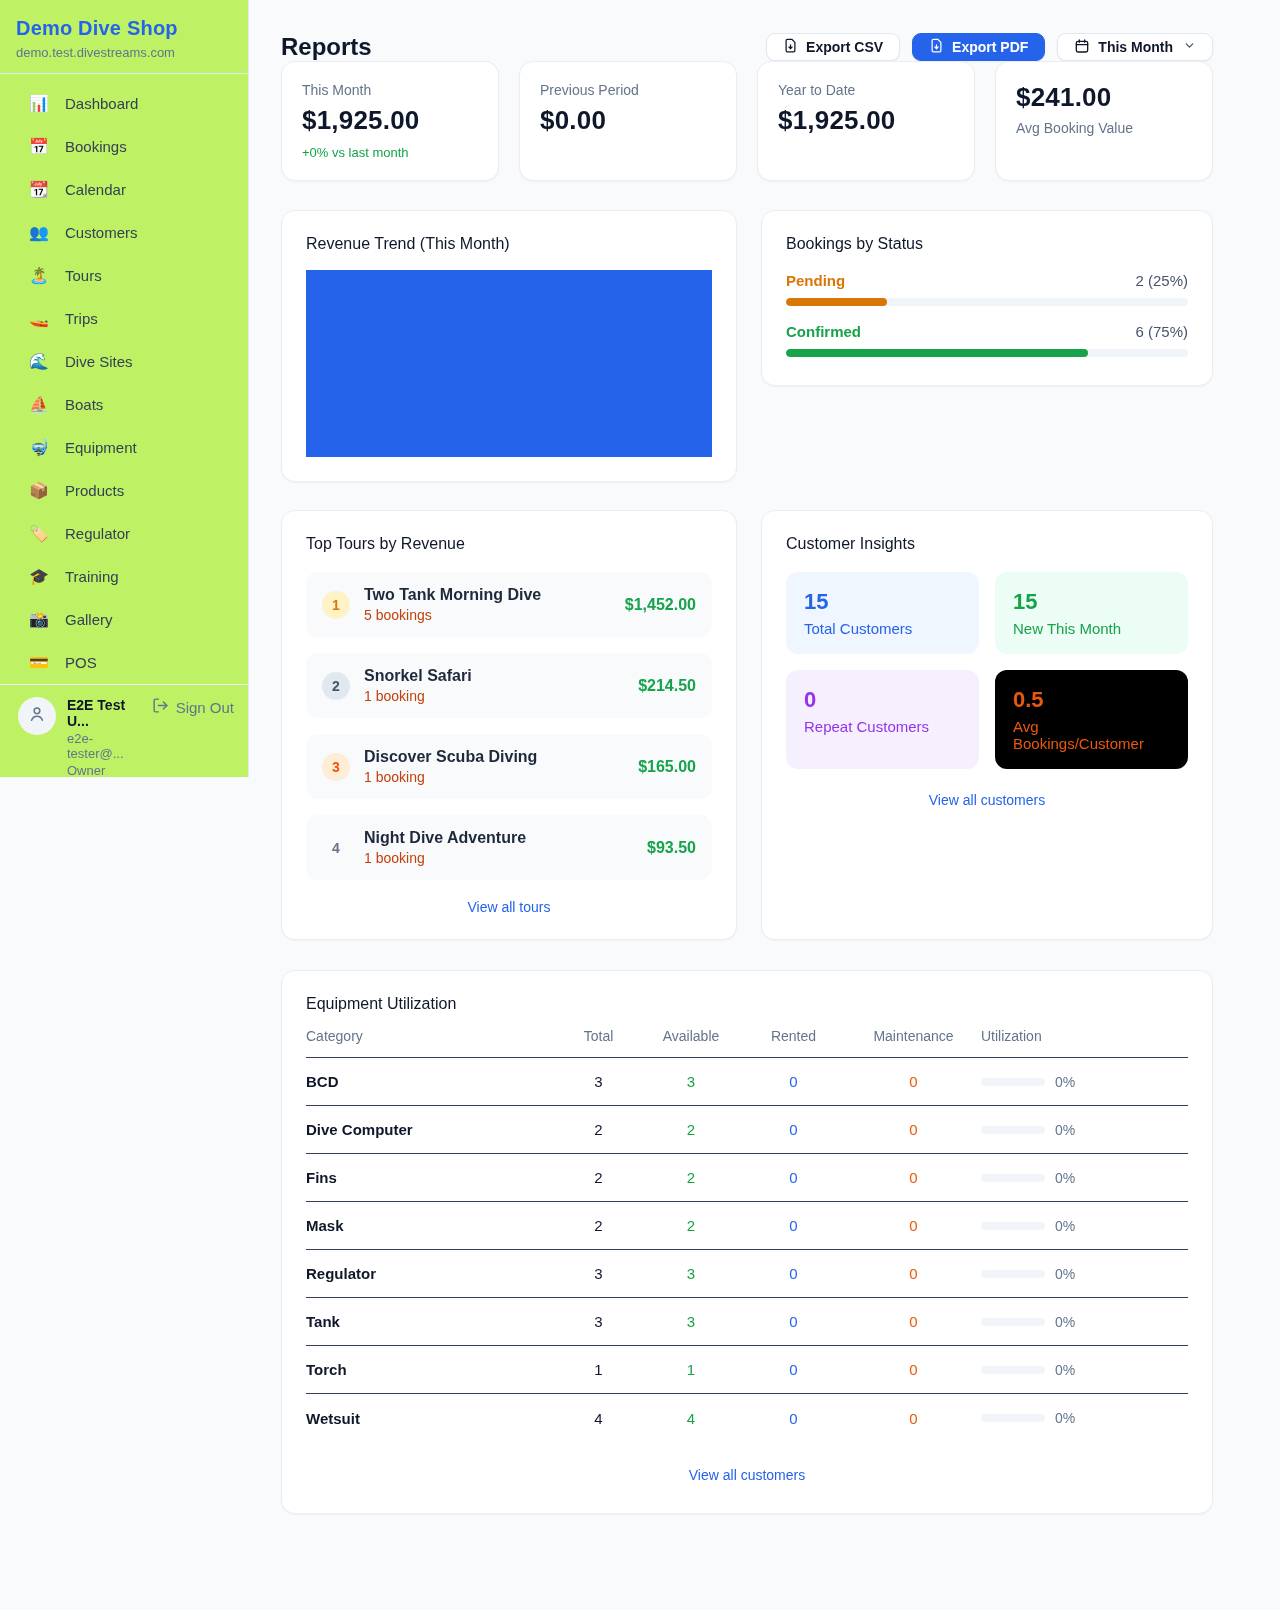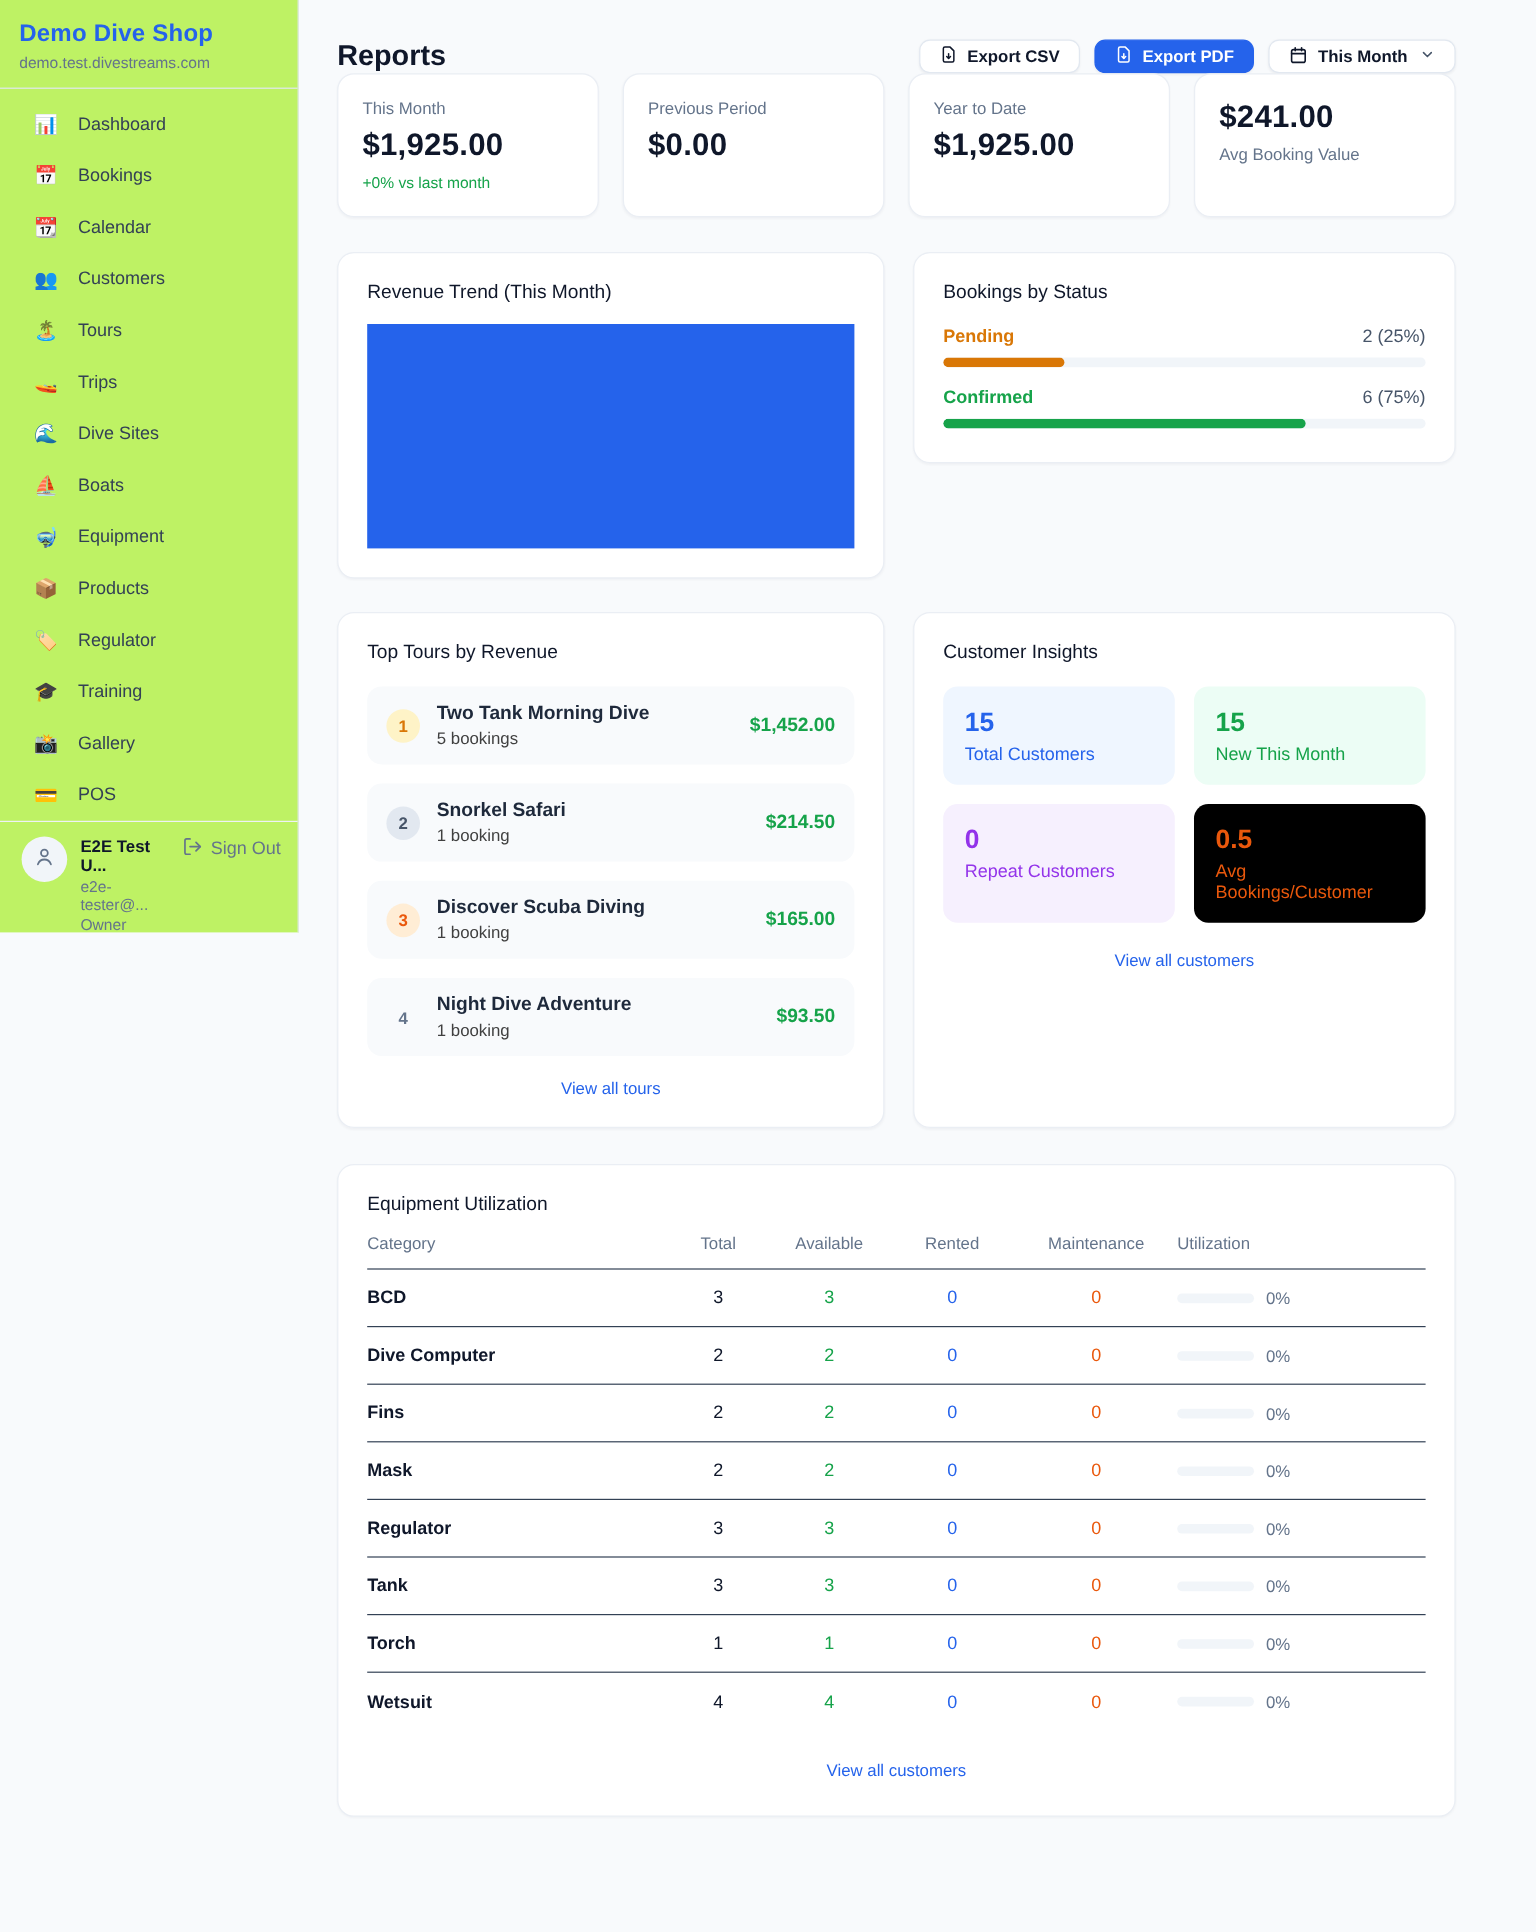--- a/index.html
+++ b/index.html
@@ -73,21 +73,21 @@
   .status-value { color:#475569; }
   .track { height:8px; background:#f1f5f9; border-radius:4px; margin-top:9px; overflow:hidden; }
   .fill { height:8px; border-radius:4px; }
 
   
   .tour-list { margin-top:19px; }
   .tour-row { background:#f8fafc; border-radius:12px; padding:14px 16px; display:flex; align-items:center; gap:14px; margin-bottom:16px; }
   .rank { width:28px; height:28px; border-radius:50%; display:flex; align-items:center; justify-content:center; font-size:14px; font-weight:600; flex:0 0 auto; }
   .tour-info { flex:1; min-width:0; }
   .tour-name { font-size:16px; font-weight:600; color:#1e293b; }
-  .tour-sub { font-size:14px; color:#404040; margin-top:3px; }
+  .tour-sub { font-size:14px; color:#c2410c; margin-top:3px; }
   .tour-amt { font-size:16px; font-weight:700; color:#16a34a; white-space:nowrap; }
   .view-all { display:block; text-align:center; color:#2563eb; font-size:14px; margin-top:19px; text-decoration:none; cursor:pointer; }
 
   
   .tiles { display:grid; grid-template-columns:1fr 1fr; gap:16px; margin-top:19px; }
   .tile { border-radius:12px; padding:17px 18px; }
   .tile-value { font-size:22px; font-weight:800; }
   .tile-label { font-size:15px; margin-top:5px; }
   .ci-link { margin-top:23px; }
 

